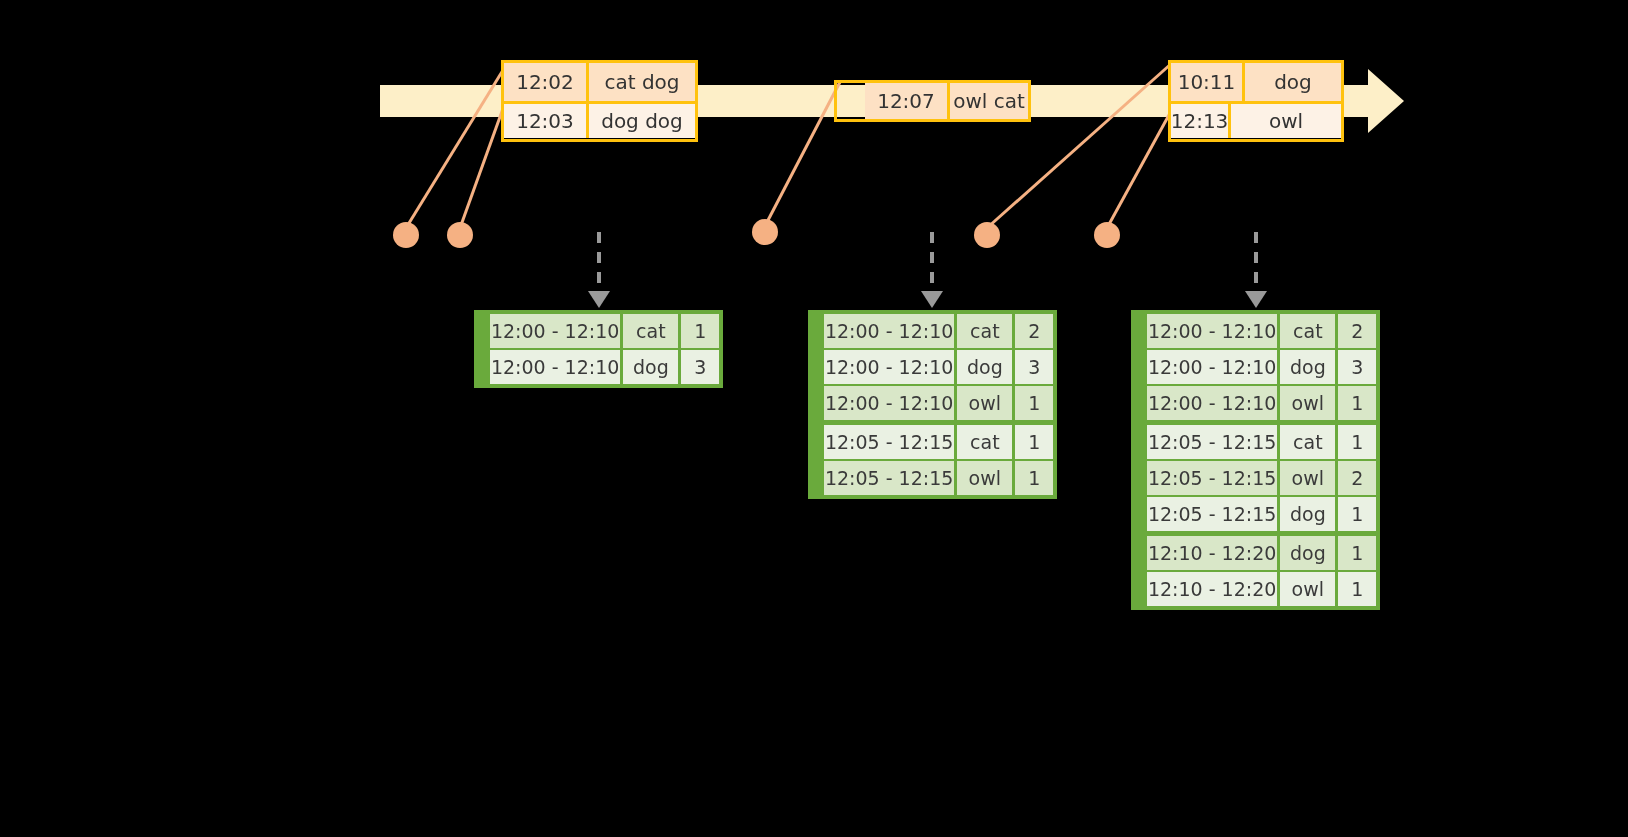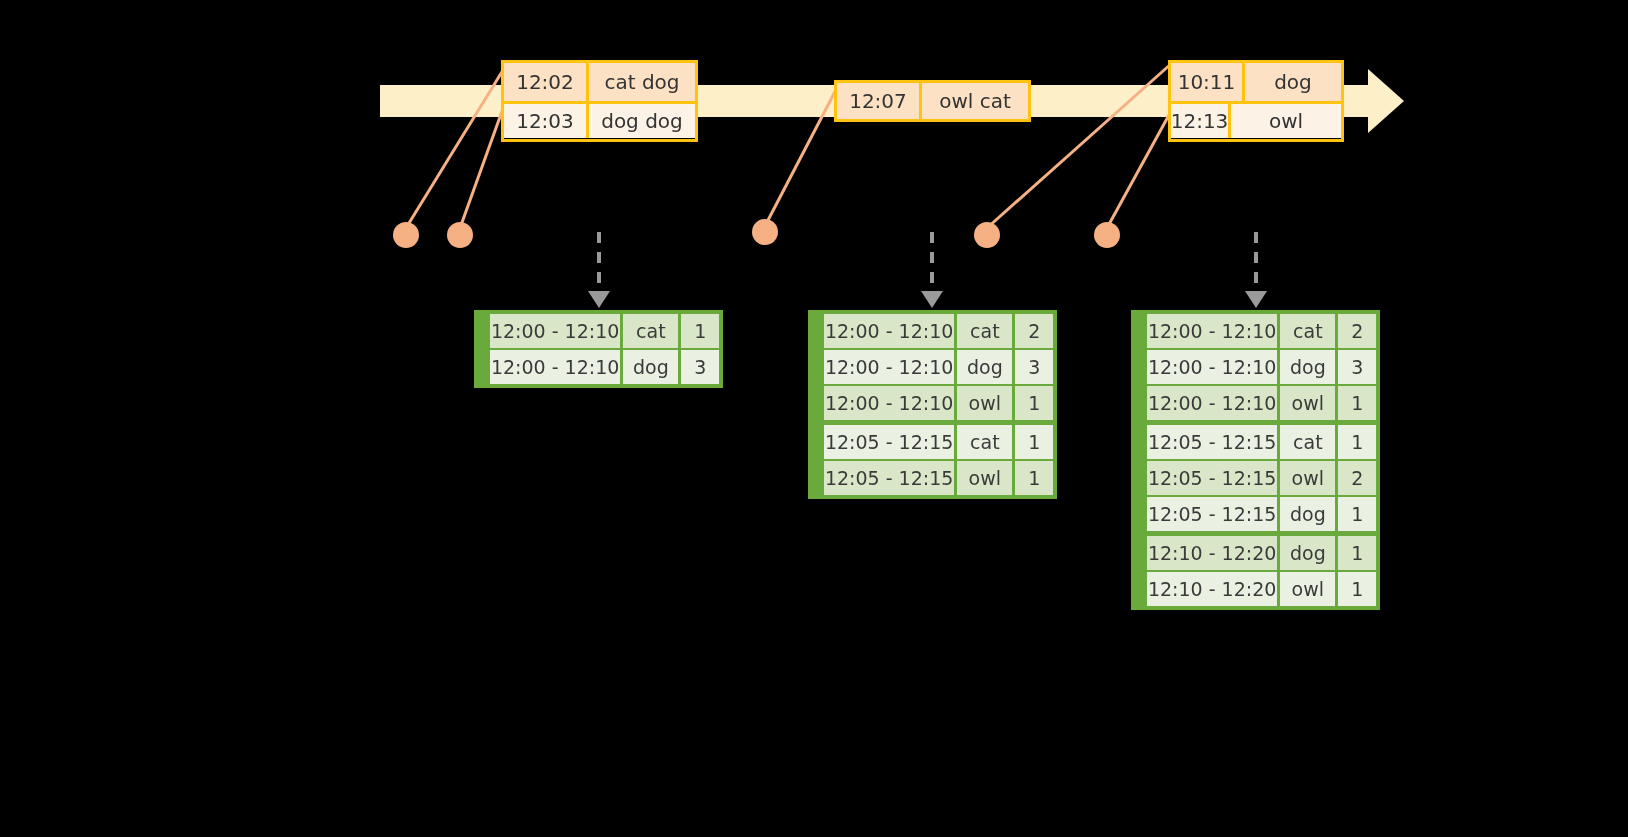--- a/index.html
+++ b/index.html
@@ -64,21 +64,21 @@
       <div class="evt" style="left: 501px; top: 60px; width: 197px; height: 82px;">
         <div class="evt-row r0" style="height: 38px;">
           <div class="evt-time" style="width: 85px;">12:02</div>
           <div class="evt-words" style="flex: 1 1 0%;">cat dog</div>
         </div>
         <div class="evt-row r1" style="height: 36.5px;">
           <div class="evt-time" style="width: 85px;">12:03</div>
           <div class="evt-words" style="flex: 1 1 0%;">dog dog</div>
         </div>
       </div>
-      <div class="evt" style="left: 834px; top: 80px; width: 197px; height: 42px;">
+      <div class="evt" style="left: 834px; top: 80px; width: 197px; height: 42px; padding-left: 28px;">
         <div class="evt-row r0" style="height: 36px;">
           <div class="evt-time" style="width: 85px;">12:07</div>
           <div class="evt-words" style="flex: 1 1 0%;">owl cat</div>
         </div>
       </div>
       <div class="evt" style="left: 1168px; top: 60px; width: 176px; height: 82px;">
         <div class="evt-row r0" style="height: 38px;">
           <div class="evt-time" style="width: 74px;">10:11</div>
           <div class="evt-words" style="flex: 1 1 0%;">dog</div>
         </div>

